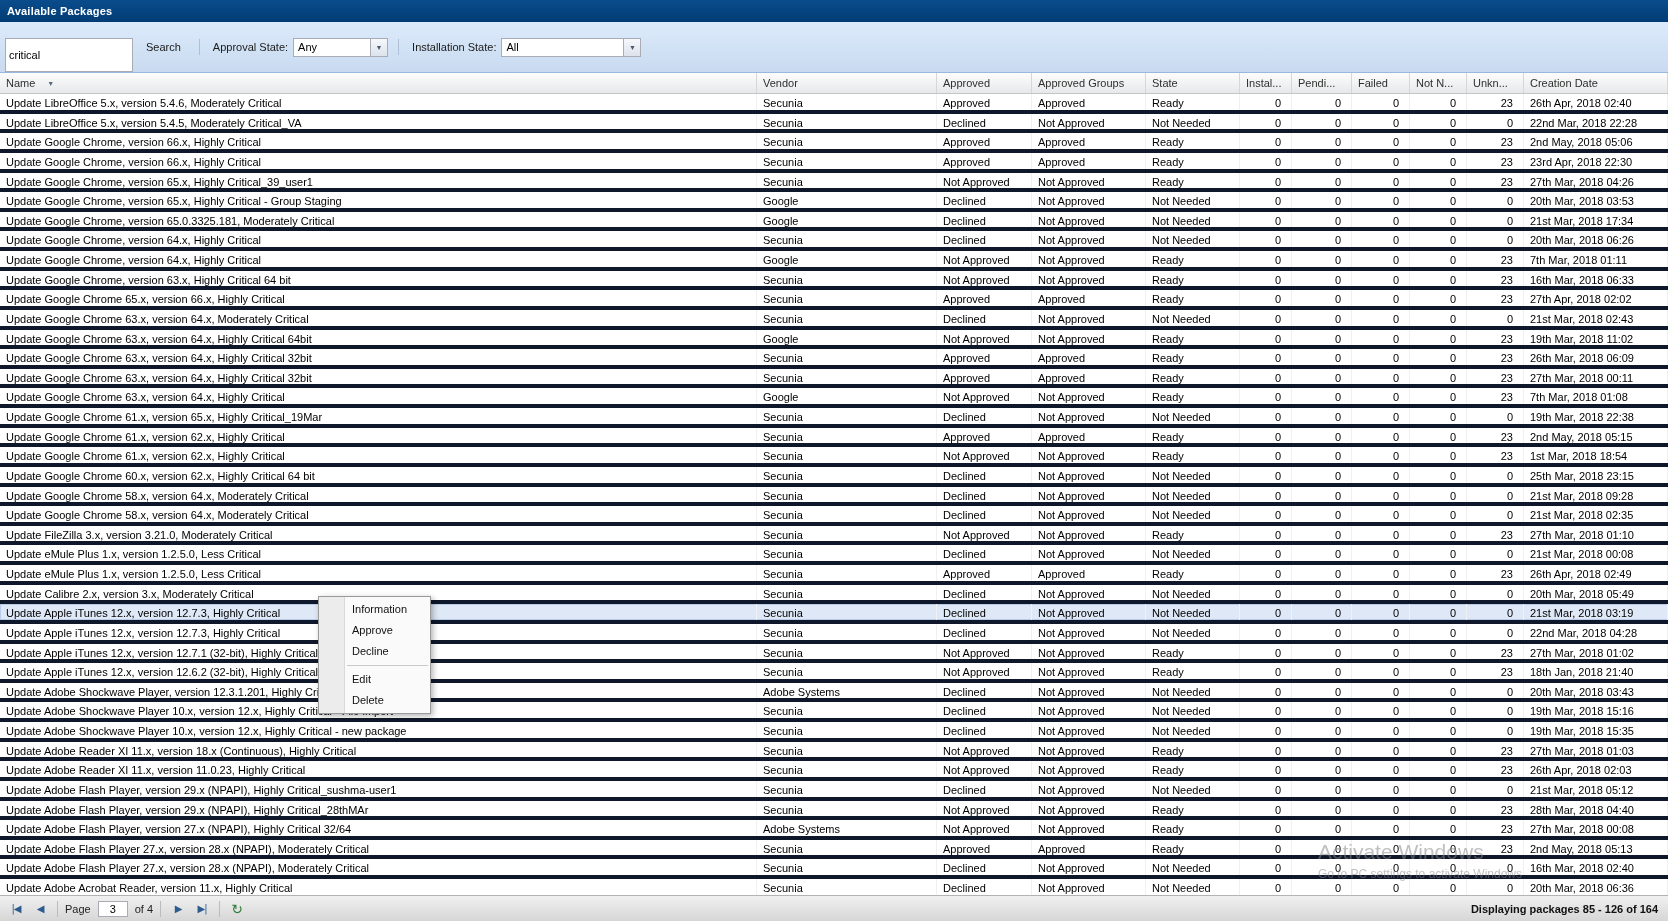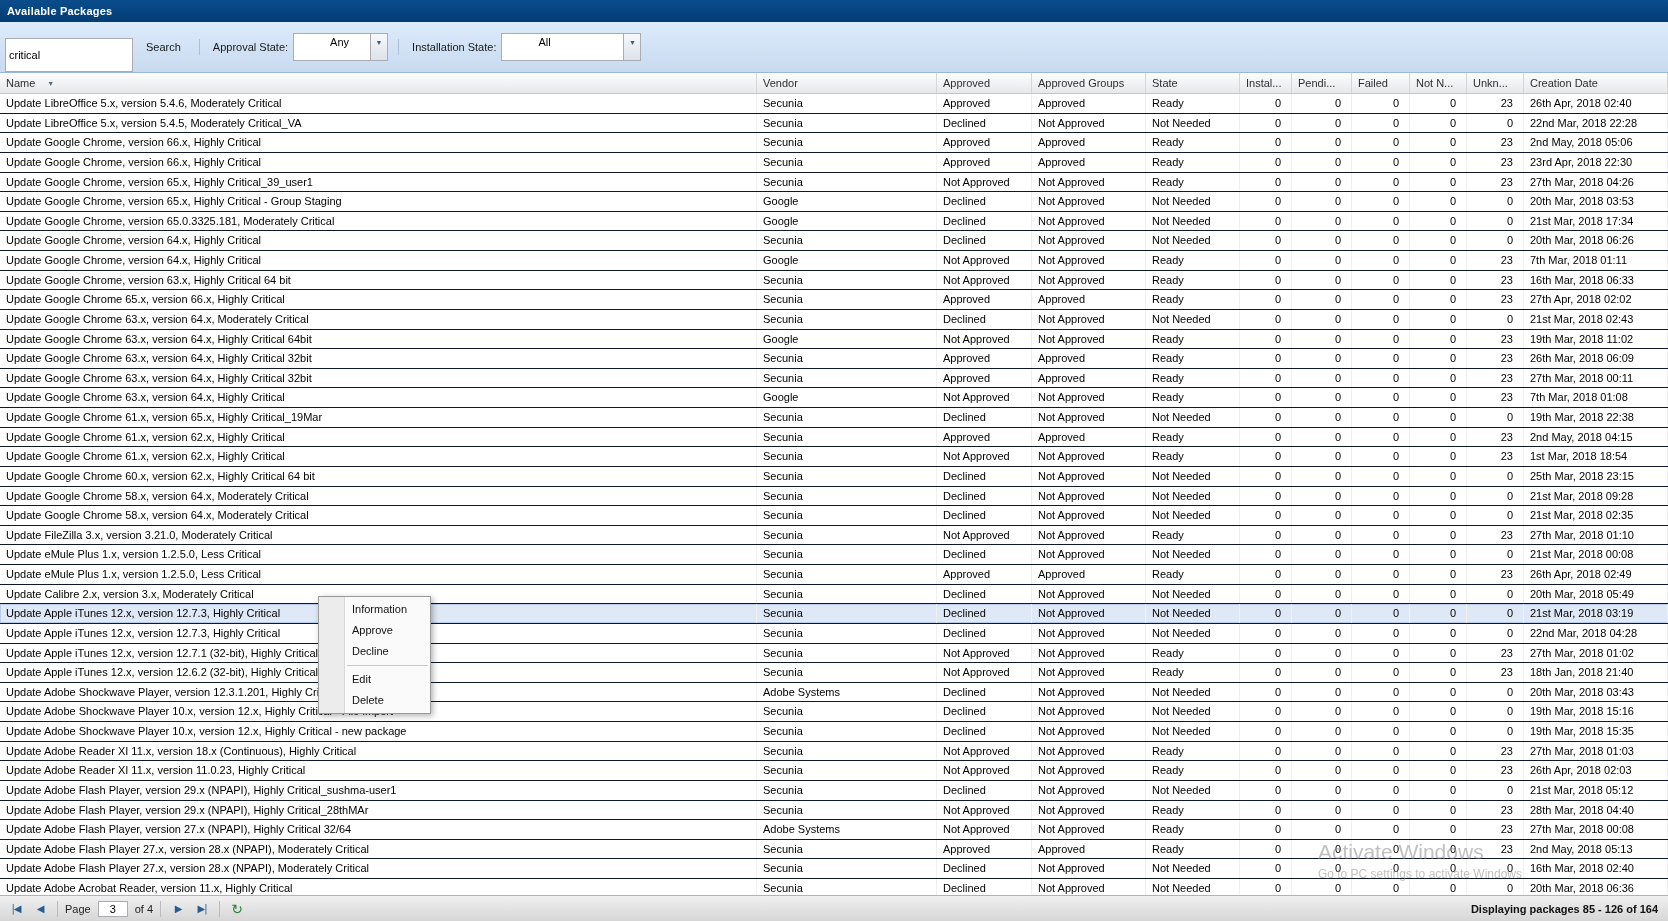--- a/index.html
+++ b/index.html
@@ -10,34 +10,34 @@
   .titlebar{flex:0 0 22px;background:linear-gradient(#0a4c8c,#013c74);color:#fff;font-weight:bold;
             line-height:22px;padding-left:7px;letter-spacing:.2px;}
 
   .toolbar{flex:0 0 27px;background:linear-gradient(#dcebfb,#c9daf0);border-bottom:1px solid #99b7dd;
            display:flex;align-items:center;padding:0 5px;gap:5px;}
   .search-input{width:128px;height:18px;border:1px solid #a9acb5;font:11px "Liberation Sans",sans-serif;padding:16px 3px;margin-top:16px;}
   .tb-btn{background:transparent;border:1px solid transparent;font:11px "Liberation Sans",sans-serif;color:#1a1a1a;
           padding:2px 7px;cursor:default;}
   .tb-sep{width:1px;height:16px;background:#aebfd6;margin:0 5px;}
   .tb-label{color:#1a1a1a;margin-left:3px;}
-  .combo{display:flex;height:28px;border:1px solid #a9acb5;background:#fff;width:95px;padding-left:32px;}
+  .combo{display:flex;height:19px;border:1px solid #a9acb5;background:#fff;width:95px;}
   .combo.wide{width:140px;}
   .combo-value{flex:1;line-height:17px;padding-left:4px;overflow:hidden;white-space:nowrap;}
   .combo-trigger{flex:0 0 17px;background:linear-gradient(#f6f8fb,#dde3ec);border-left:1px solid #a9acb5;
                  color:#49586e;font-size:7px;text-align:center;line-height:17px;}
 
   .grid-cols{display:grid;grid-template-columns:757px 180px 95px 114px 94px 52px 60px 58px 57px 57px minmax(0,1fr);}
   .grid-header{flex:0 0 21px;background:linear-gradient(#fdfdfd,#e7e8ea);border-bottom:1px solid #c5c5c5;}
   .hcell{border-right:1px solid #d6d6d6;padding-left:6px;color:#2f2f2f;overflow:hidden;white-space:nowrap;
          display:flex;align-items:center;gap:12px;height:20px;}
   .sort-icon{font-size:7px;color:#5a6a80;}
 
   .grid-body{flex:1 1 auto;background:#fff;overflow:hidden;position:relative;}
-  .grid-row{height:19.64px;border-bottom:1px solid #0f172a;}
+  .grid-row{height:19.64px;border-bottom:4px solid #0f172a;}
   .grid-row .cell{line-height:18.6px;padding-left:6px;overflow:hidden;white-space:nowrap;
                   border-right:1px solid #f0f0f0;color:#000;}
   .grid-row .cell:nth-child(n+6):nth-child(-n+10){text-align:right;padding-right:10px;padding-left:0;}
   .grid-row.selected{background:#dfe8f6;box-shadow:inset 0 0 0 1px #b9cdeb;}
 
   .pagingbar{flex:0 0 26px;background:linear-gradient(#f0f0f0,#d6d6d6);border-top:1px solid #b3b3b3;
              display:flex;align-items:center;padding:0 6px;gap:4px;}
   .pg-btn{min-width:20px;height:20px;border:1px solid transparent;background:transparent;color:#2c5c8f;
           font-size:10px;line-height:18px;text-align:center;cursor:default;letter-spacing:-1px;
           font-family:"DejaVu Sans",sans-serif;}
@@ -348,21 +348,21 @@
         <div class="cell">Update Google Chrome 61.x, version 62.x, Highly Critical</div>
         <div class="cell">Secunia</div>
         <div class="cell">Approved</div>
         <div class="cell">Approved</div>
         <div class="cell">Ready</div>
         <div class="cell">0</div>
         <div class="cell">0</div>
         <div class="cell">0</div>
         <div class="cell">0</div>
         <div class="cell">23</div>
-        <div class="cell">2nd May, 2018 04:15</div>
+        <div class="cell">2nd May, 2018 05:15</div>
       </div>
       <div class="grid-row grid-cols">
         <div class="cell">Update Google Chrome 61.x, version 62.x, Highly Critical</div>
         <div class="cell">Secunia</div>
         <div class="cell">Not Approved</div>
         <div class="cell">Not Approved</div>
         <div class="cell">Ready</div>
         <div class="cell">0</div>
         <div class="cell">0</div>
         <div class="cell">0</div>

